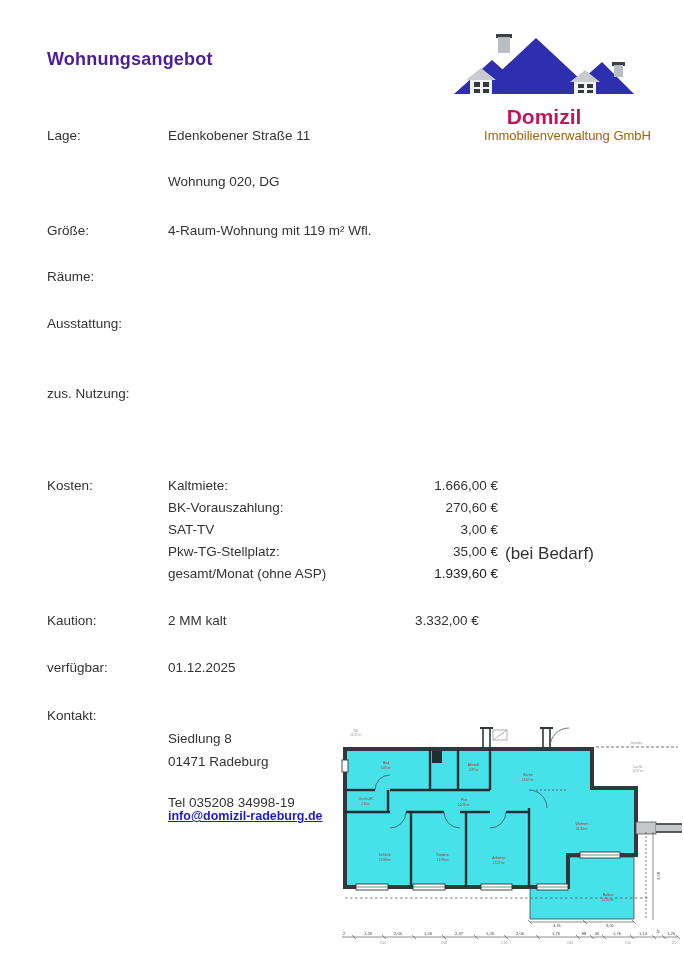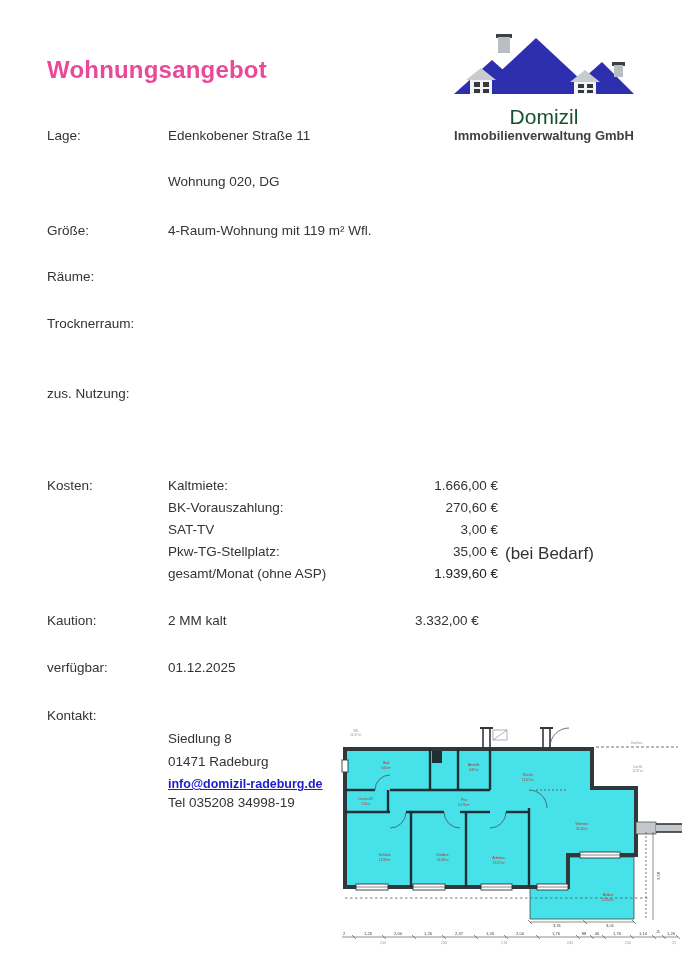--- a/index.html
+++ b/index.html
@@ -1,28 +1,28 @@
 <!DOCTYPE html>
 <html><head>
 <meta charset="utf-8">
 <style>
   html,body{margin:0;padding:0;background:#ffffff;}
   .page{position:relative;width:684px;height:960px;background:#ffffff;overflow:hidden;
         font-family:"Liberation Sans",sans-serif;color:#333;}
   .abs{position:absolute;}
-  .title{left:47px;top:56px;font-size:24px;font-weight:bold;color:#ec4899;letter-spacing:.2px;}
+  .title{left:47px;top:49px;font-size:18px;font-weight:bold;color:#4c1d95;letter-spacing:.2px;}
   .lbl{left:47px;font-size:13.5px;color:#333;}
   .val{left:168px;font-size:13.5px;color:#333;white-space:nowrap;}
   .money{left:360px;width:138px;text-align:right;font-size:13.5px;color:#333;}
   .money.bold{font-weight:normal;color:#222;}
   .note{left:505px;font-size:17px;color:#333;}
   .logo{left:437px;top:34px;width:214px;text-align:center;}
-  .logo-name{font-size:21px;font-weight:normal;color:#14532d;line-height:23px;margin-top:1px;}
-  .logo-sub{font-size:13px;font-weight:bold;color:#404040;line-height:16px;}
-  a.mail{left:168px;font-size:12.5px;font-weight:bold;color:#1d1dcb;text-decoration:underline;}
+  .logo-name{font-size:21px;font-weight:bold;color:#be185d;line-height:23px;margin-top:1px;}
+  .logo-sub{font-size:13px;font-weight:normal;color:#a16207;line-height:16px;text-align:right;}
+  a.mail{left:168px;font-size:12.5px;font-weight:bold;color:#1d1dcb;text-decoration:underline;margin-top:32px;}
   .plan{left:340px;top:724px;}
   svg text{font-family:"Liberation Sans",sans-serif;}
   .roomname{fill:#c03023;font-size:3.5px;text-anchor:middle;}
   .roomarea{fill:#c03023;font-size:3px;text-anchor:middle;}
   .dimtxt{fill:#3a3a3a;font-size:4px;text-anchor:middle;}
   .dimsub{fill:#8a8a8a;font-size:3px;text-anchor:middle;}
   .anno{fill:#909498;font-size:3px;text-anchor:middle;}
 </style>
 </head>
 <body>
@@ -59,21 +59,21 @@
 
   <div class="abs lbl" style="top:128px">Lage:</div>
   <div class="abs val" style="top:128px">Edenkobener Straße 11</div>
   <div class="abs val" style="top:174px">Wohnung 020, DG</div>
 
   <div class="abs lbl" style="top:223px">Größe:</div>
   <div class="abs val" style="top:223px">4-Raum-Wohnung mit 119 m² Wfl.</div>
 
   <div class="abs lbl" style="top:269px">Räume:</div>
 
-  <div class="abs lbl" style="top:316px">Trocknerraum:</div>
+  <div class="abs lbl" style="top:316px">Ausstattung:</div>
 
   <div class="abs lbl" style="top:386px">zus. Nutzung:</div>
 
   <div class="abs lbl" style="top:478px">Kosten:</div>
   <div class="abs val" style="top:478px">Kaltmiete:</div>
   <div class="abs money" style="top:478px">1.666,00 €</div>
   <div class="abs val" style="top:500px">BK-Vorauszahlung:</div>
   <div class="abs money" style="top:500px">270,60 €</div>
   <div class="abs val" style="top:522px">SAT-TV</div>
   <div class="abs money" style="top:522px">3,00 €</div>

